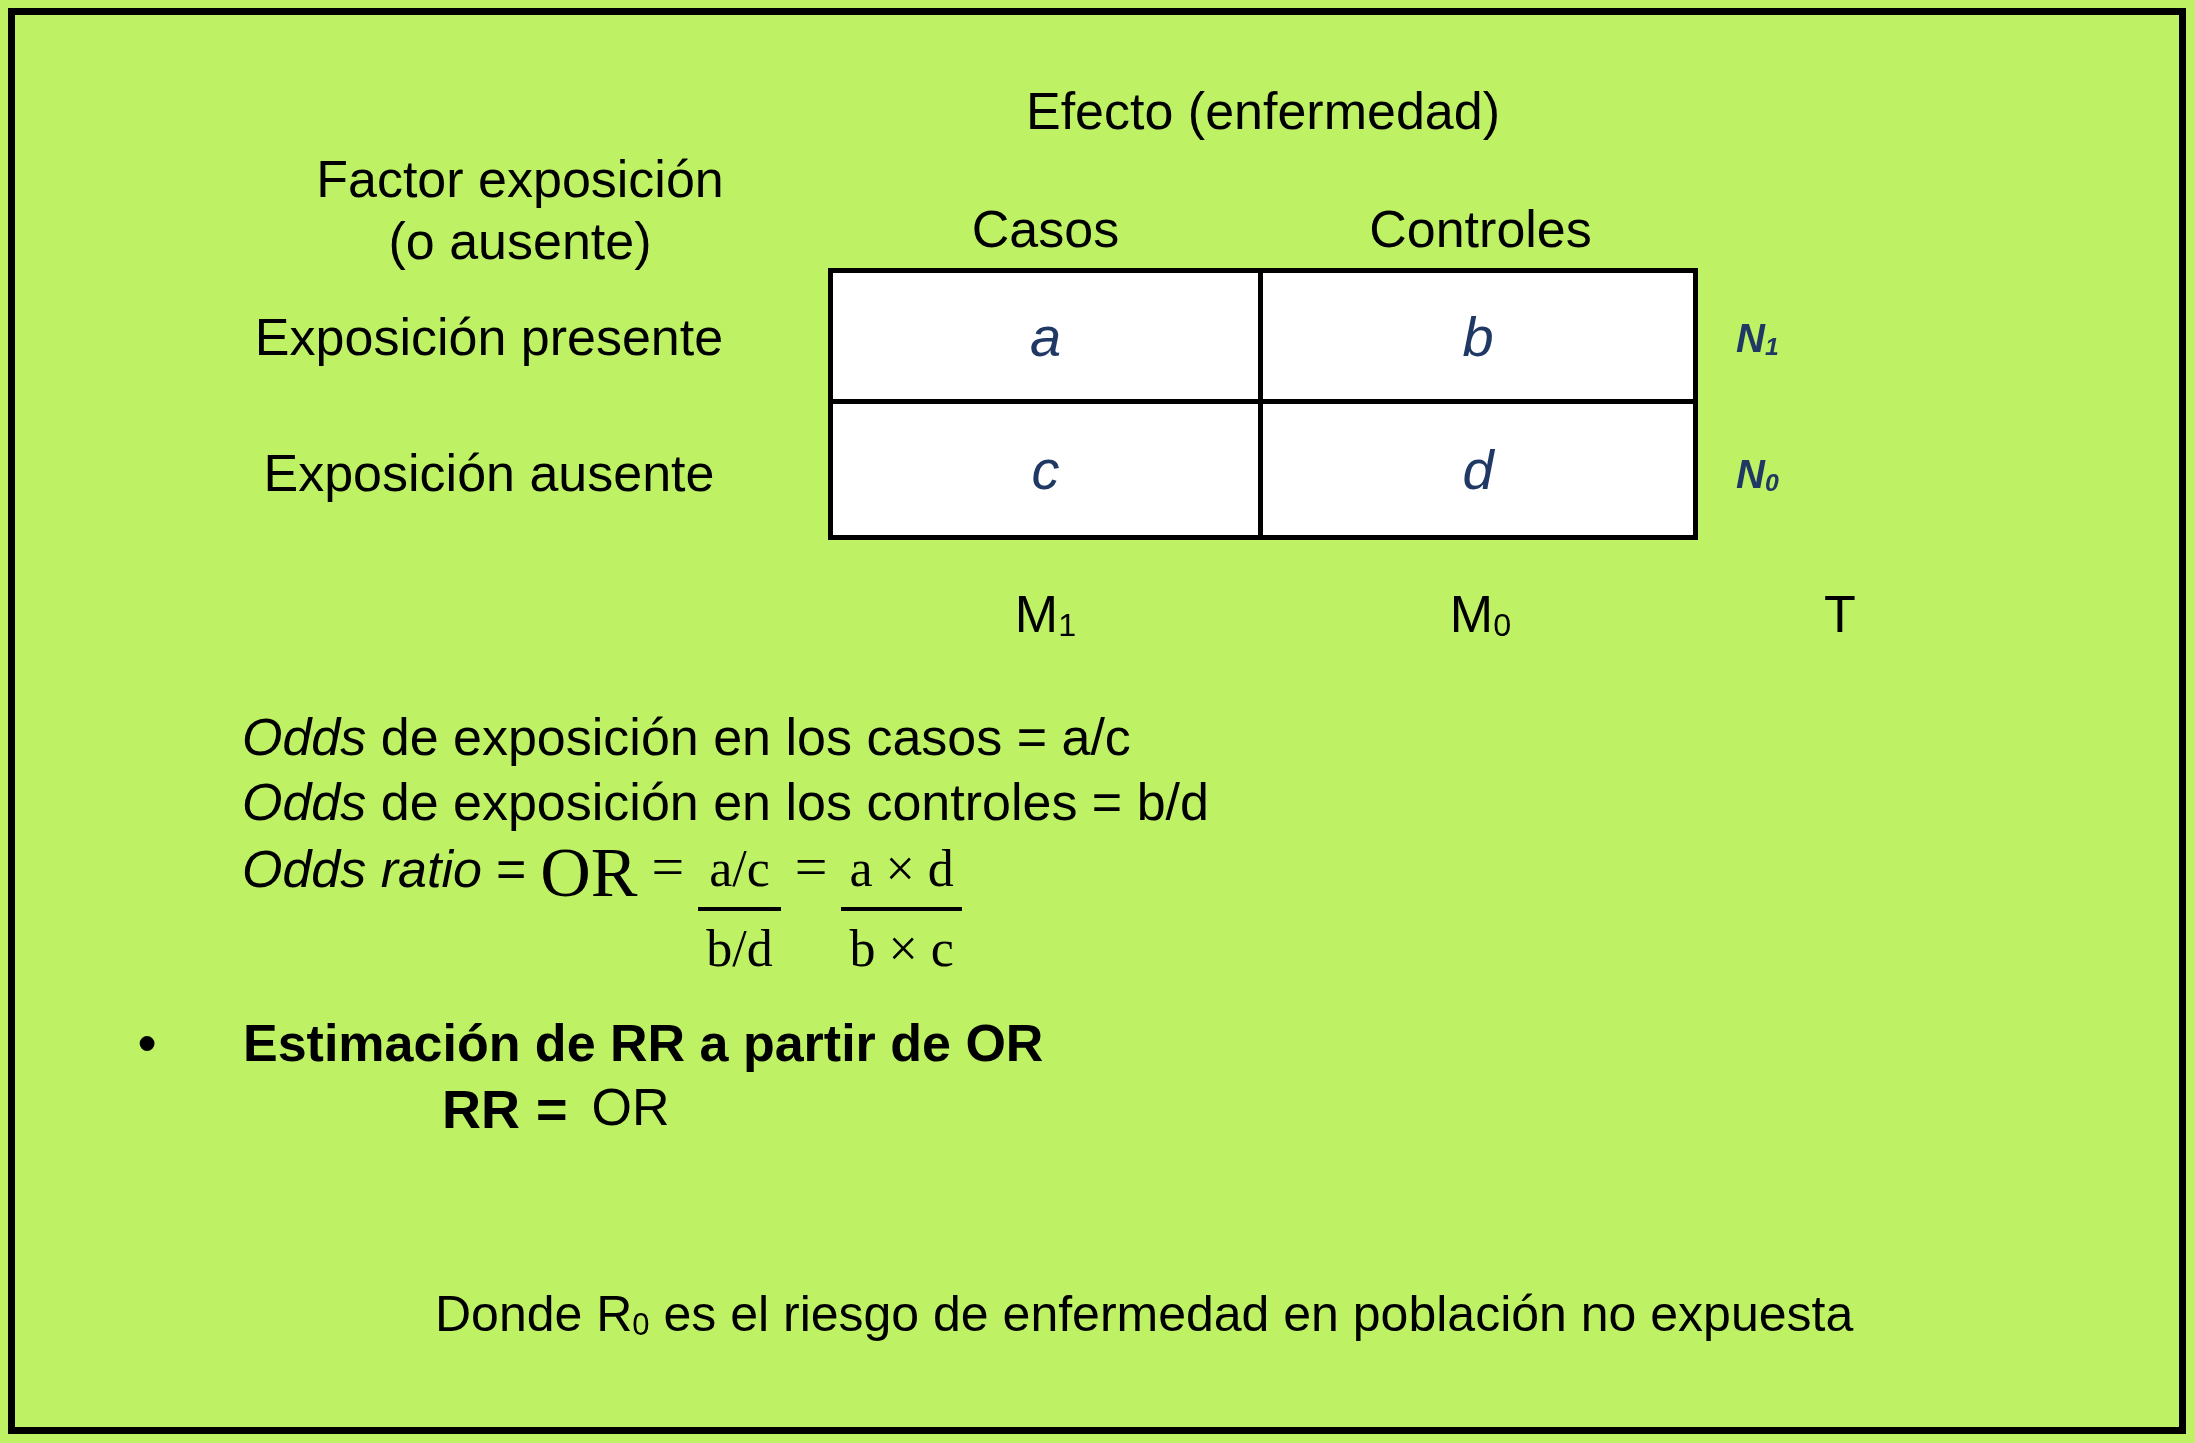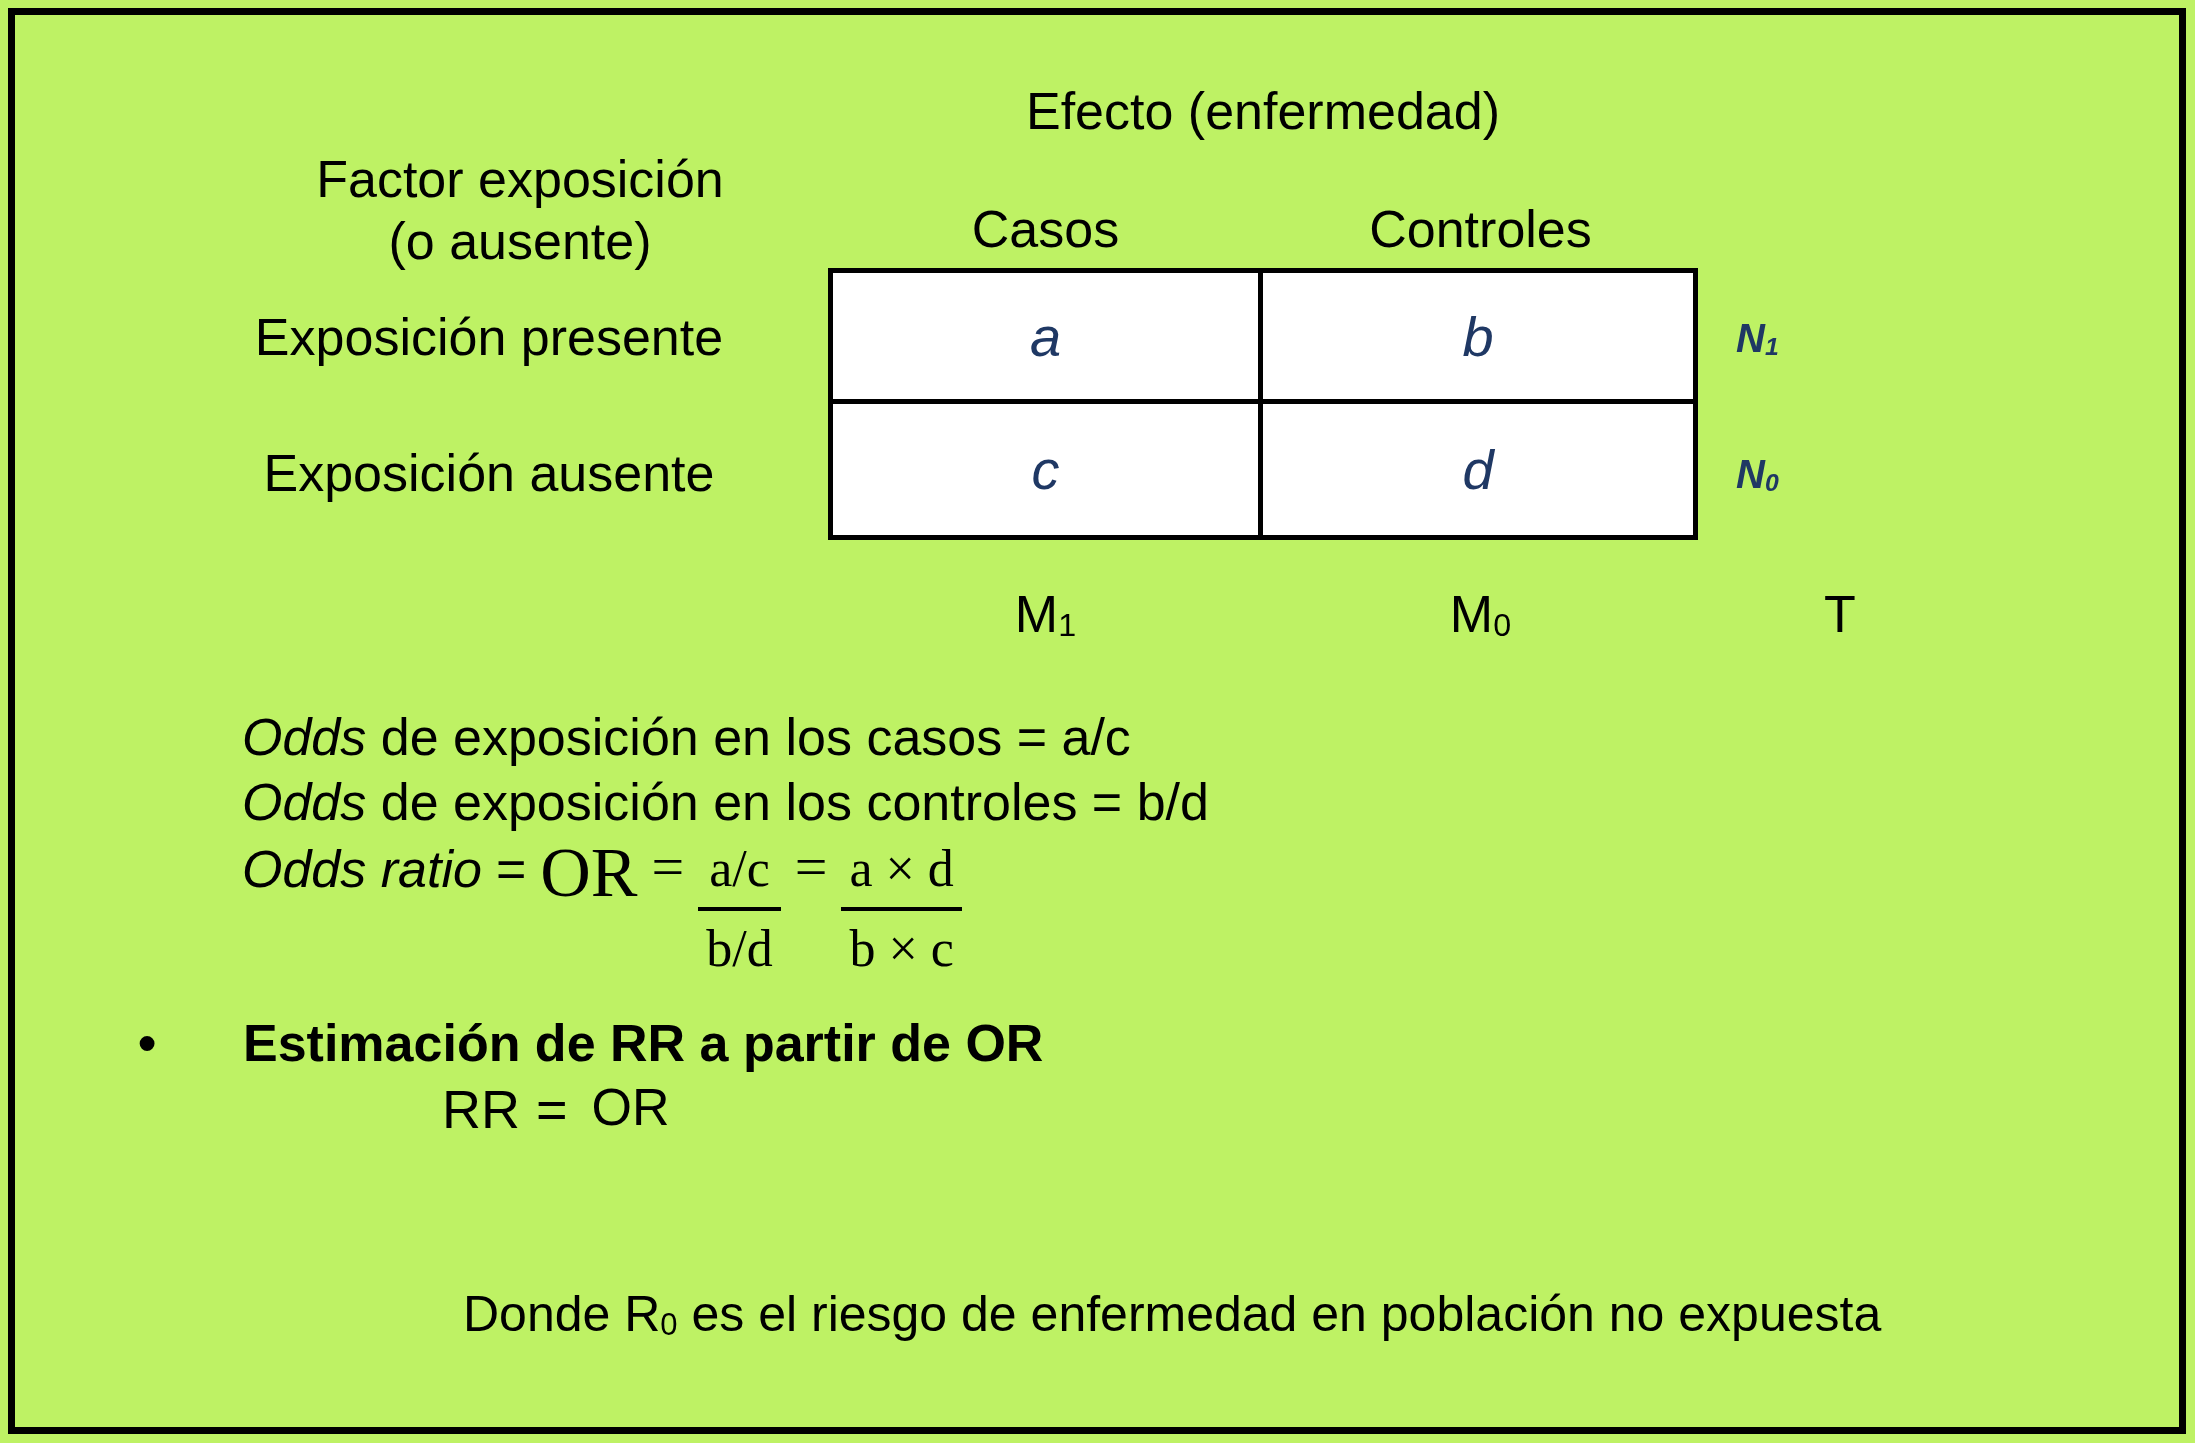--- a/index.html
+++ b/index.html
@@ -16,21 +16,21 @@
     position: absolute;
     left: 8px; top: 8px; right: 9px; bottom: 9px;
     border: 7px solid #000000;
     pointer-events: none;
   }
   .abs { position: absolute; }
   .center { text-align: center; }
   .right { text-align: center; }
 
   .t52 { font-size: 52px; line-height: 62px; }
-  .t50 { font-size: 50px; line-height: 60px; margin-left: 28px; }
+  .t50 { font-size: 50px; line-height: 60px; }
   .bold { font-weight: bold; }
   .ital { font-style: italic; }
 
   
   .ctable {
     box-sizing: border-box;
     left: 828px; top: 268px; width: 870px; height: 272px;
     border: 5px solid #000000;
     display: grid;
     grid-template-columns: 1fr 1fr;
@@ -56,21 +56,21 @@
   .serif { font-family: "Liberation Serif", serif; }
   .formula-row { display: flex; align-items: flex-start; }
   .frac { display: inline-flex; flex-direction: column; align-items: center; }
   .frac .num { padding: 0 8px 7px 8px; }
   .frac .den { border-top: 4px solid #000000; padding: 7px 8px 0 8px; }
   .orfrac { font-size: 52px; line-height: 62px; }
   .or-big { font-size: 70px; line-height: 70px; }
   .or-eq { font-size: 58px; line-height: 58px; }
 
   .rrfrac { font-size: 52px; line-height: 58px; }
-  .rr-lhs { font-size: 54px; }
+  .rr-lhs { font-size: 54px; font-weight: bold; }
 </style>
 </head>
 <body>
 
 <div class="canvas">
 
   <div class="frame"></div>
 
   <div class="abs t52 center" style="left:828px; top:80px; width:870px;">Efecto (enfermedad)</div>
 

